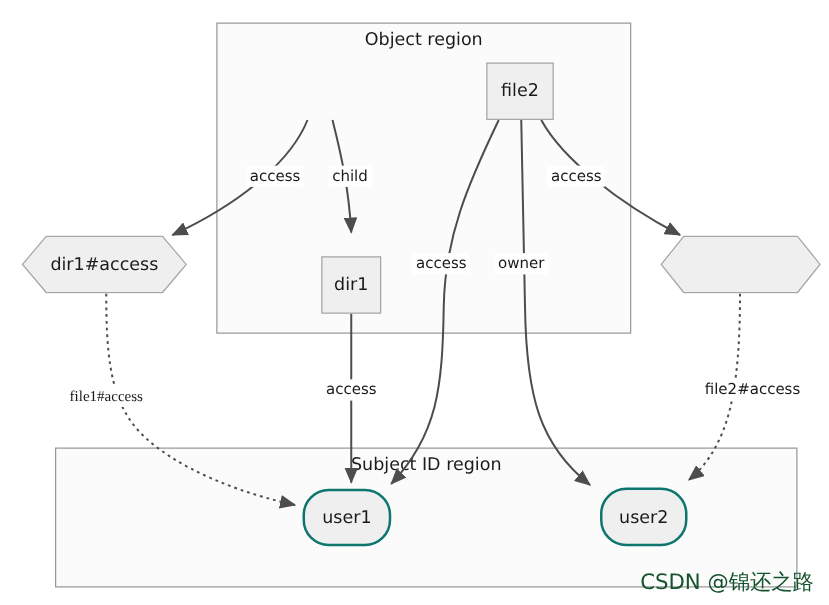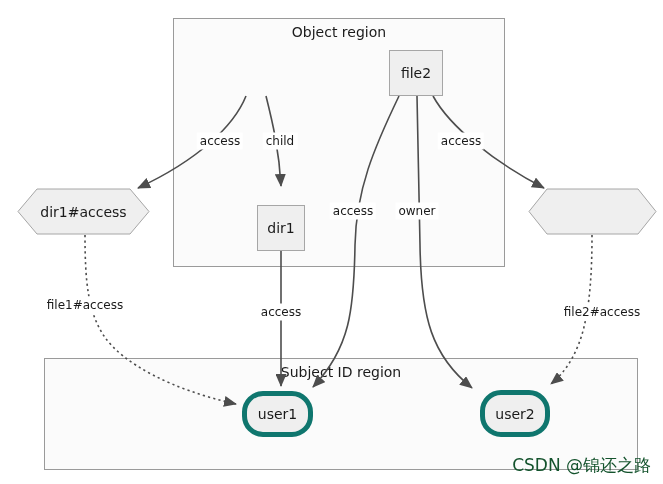--- a/index.html
+++ b/index.html
@@ -46,21 +46,21 @@
     font-size: 14px;
     color: #1a1a1a;
     z-index: 4;
   }
   .node.box {
     background: #efefef;
     border: 1px solid #a6a6a6;
   }
   .node.stadium {
     background: #efefef;
-    border: 5px solid #0f766e;
+    border: 2px solid #0f766e;
     border-radius: 21px;
   }
   .node.hex { background: transparent; border: none; }
   .node.hex svg { position: absolute; left: 0; top: 0; }
   .node.hex span { position: relative; z-index: 1; }
 
   #node-file1  { left: 230px; top: 50px;  width: 53px;  height: 46px; }
   #node-file2  { left: 389px; top: 50px;  width: 54px;  height: 46px; }
   #node-dir1   { left: 257px; top: 188px; width: 48px;  height: 46px; margin-top: 17px; }
   #node-dir1-access  { left: 17px;  top: 188px; width: 133px; height: 47px; }
@@ -78,21 +78,21 @@
     color: #1a1a1a;
     white-space: nowrap;
     z-index: 5;
   }
   #lbl-e1 { left: 220px; top: 141px; }
   #lbl-e2 { left: 280px; top: 141px; }
   #lbl-e5 { left: 461px; top: 141px; }
   #lbl-e3 { left: 353px; top: 211px; }
   #lbl-e4 { left: 417px; top: 211px; }
   #lbl-e6 { left: 281px; top: 312px; }
-  #lbl-e7 { left: 85px;  top: 305px; }
+  #lbl-e7 { left: 85px;  top: 317px; font-family: Liberation Serif, serif; }
   #lbl-e8 { left: 602px; top: 312px; }
 
   .watermark {
     position: absolute;
     right: 12px;
     bottom: 7px;
     font-size: 17px;
     color: #14532d;
     z-index: 6;
     white-space: nowrap;

